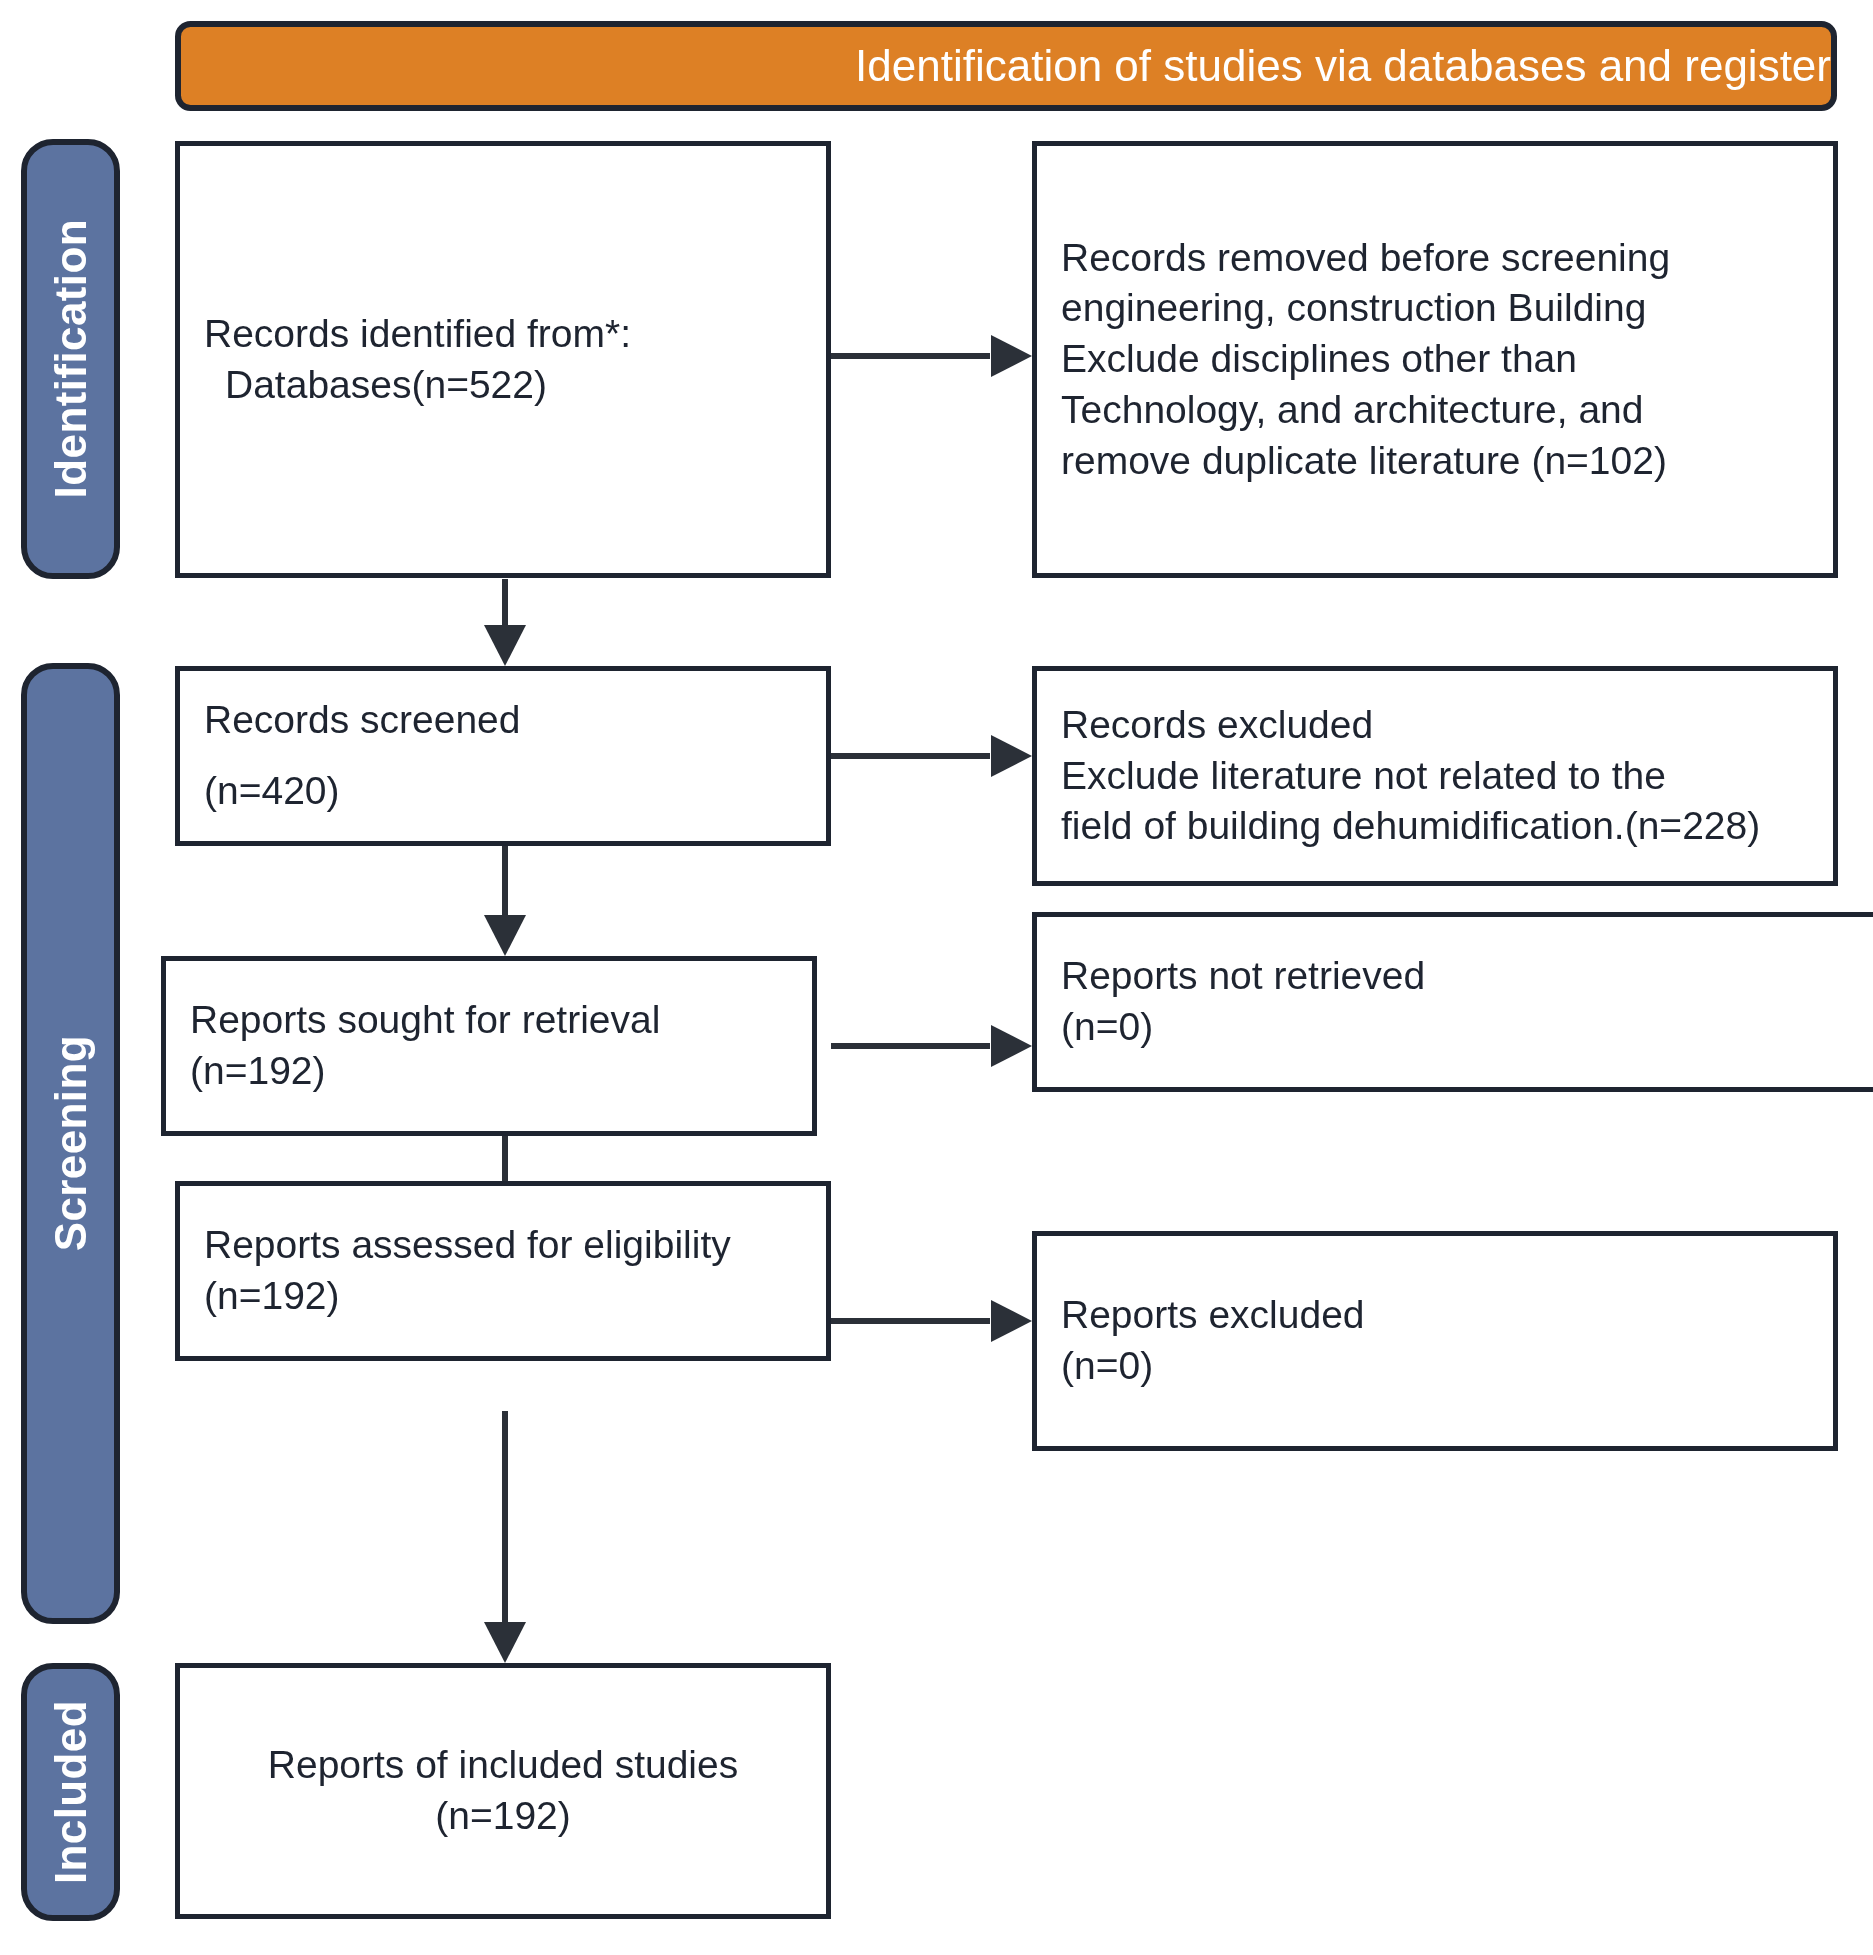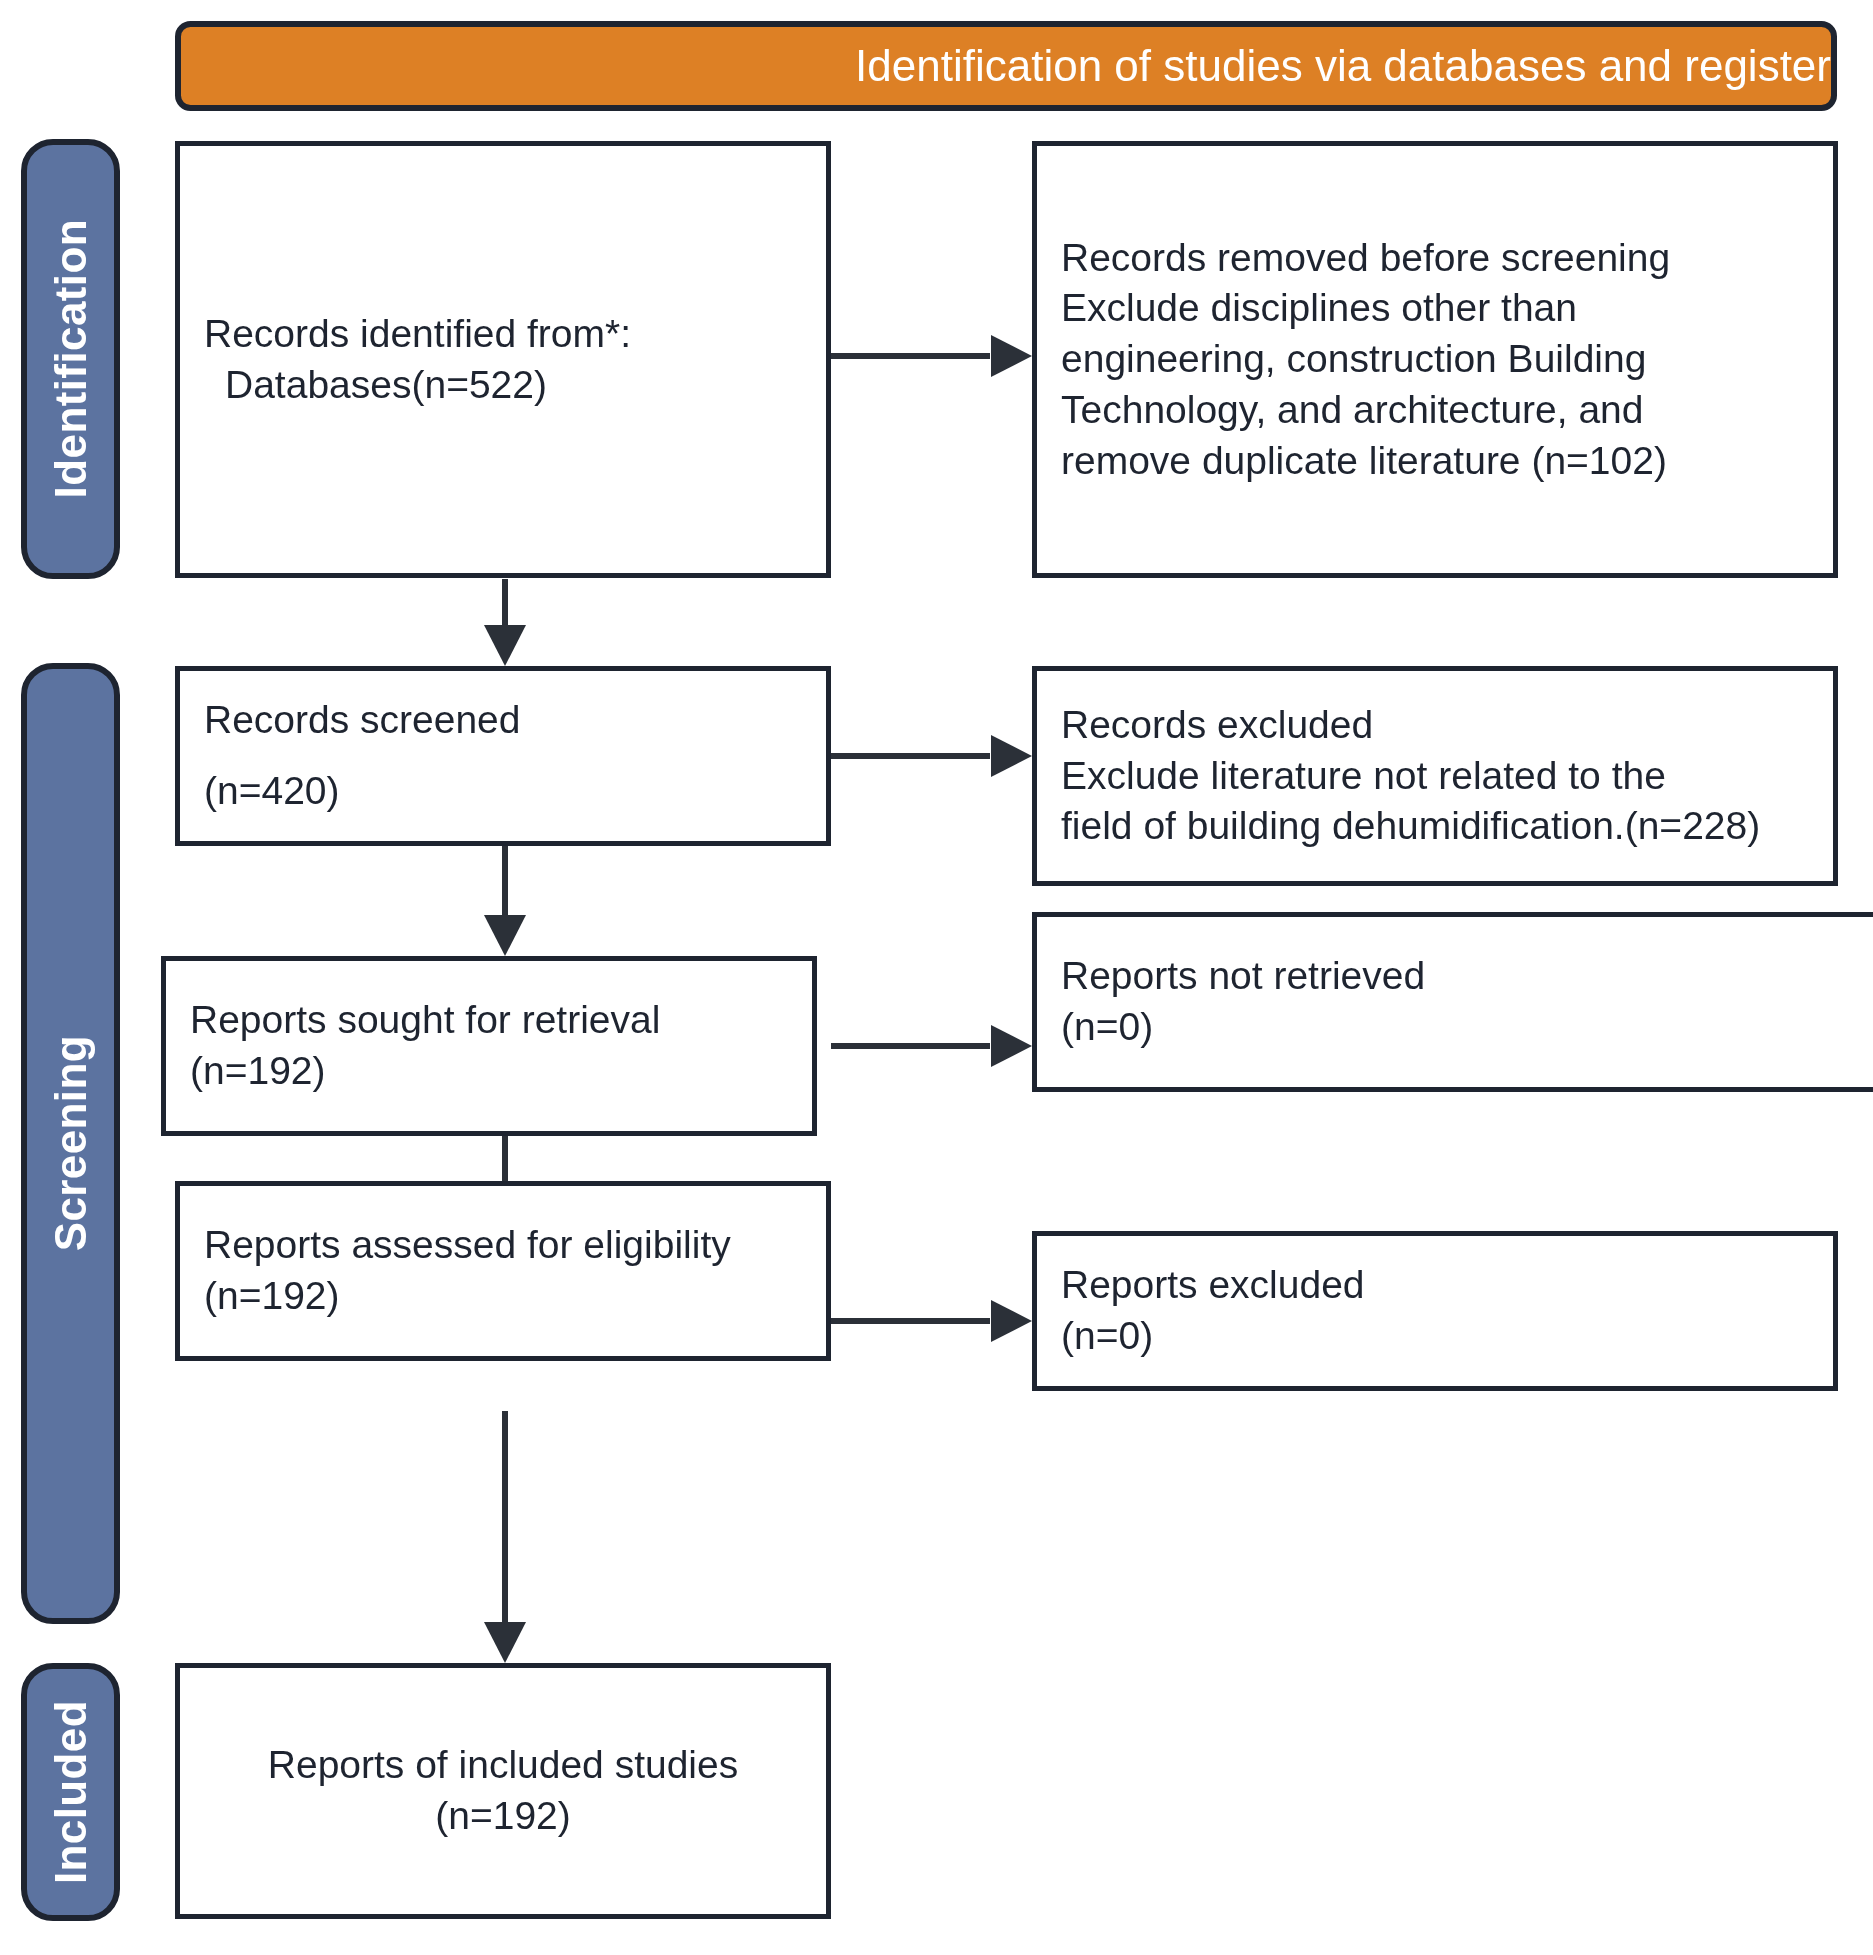--- a/index.html
+++ b/index.html
@@ -129,22 +129,22 @@
     <span class="stage-label-text">Included</span>
   </div>
 
   <div class="fbox pad-left" style="left:175px; top:141px; width:656px; height:437px;">
     <div class="fbox-line">Records identified from*:</div>
     <div class="fbox-line indent">Databases(n=522)</div>
   </div>
 
   <div class="fbox" style="left:1032px; top:141px; width:806px; height:437px;">
     <div class="fbox-line">Records removed before screening</div>
+    <div class="fbox-line">engineering, construction Building</div>
     <div class="fbox-line">Exclude disciplines other than</div>
-    <div class="fbox-line">engineering, construction Building</div>
     <div class="fbox-line">Technology, and architecture, and</div>
     <div class="fbox-line">remove duplicate literature (n=102)</div>
   </div>
 
   <div class="h-line" style="left:831px; top:353px; width:159px;"></div>
   <div class="arrow-right" style="left:991px; top:335px;"></div>
 
   <div class="v-line" style="left:502px; top:579px; height:51px;"></div>
   <div class="arrow-down" style="left:484px; top:625px;"></div>
 
@@ -179,21 +179,21 @@
   <div class="arrow-right" style="left:991px; top:1025px;"></div>
 
   <div class="v-line" style="left:502px; top:1136px; height:56px;"></div>
   <div class="arrow-down" style="left:484px; top:1191px;"></div>
 
   <div class="fbox" style="left:175px; top:1181px; width:656px; height:180px;">
     <div class="fbox-line">Reports assessed for eligibility</div>
     <div class="fbox-line">(n=192)</div>
   </div>
 
-  <div class="fbox" style="left:1032px; top:1231px; width:806px; height:160px;">
+  <div class="fbox" style="left:1032px; top:1231px; width:806px; height:220px;">
     <div class="fbox-line">Reports excluded</div>
     <div class="fbox-line">(n=0)</div>
   </div>
 
   <div class="h-line" style="left:831px; top:1318px; width:159px;"></div>
   <div class="arrow-right" style="left:991px; top:1300px;"></div>
 
   <div class="v-line" style="left:502px; top:1411px; height:212px;"></div>
   <div class="arrow-down" style="left:484px; top:1622px;"></div>
 

